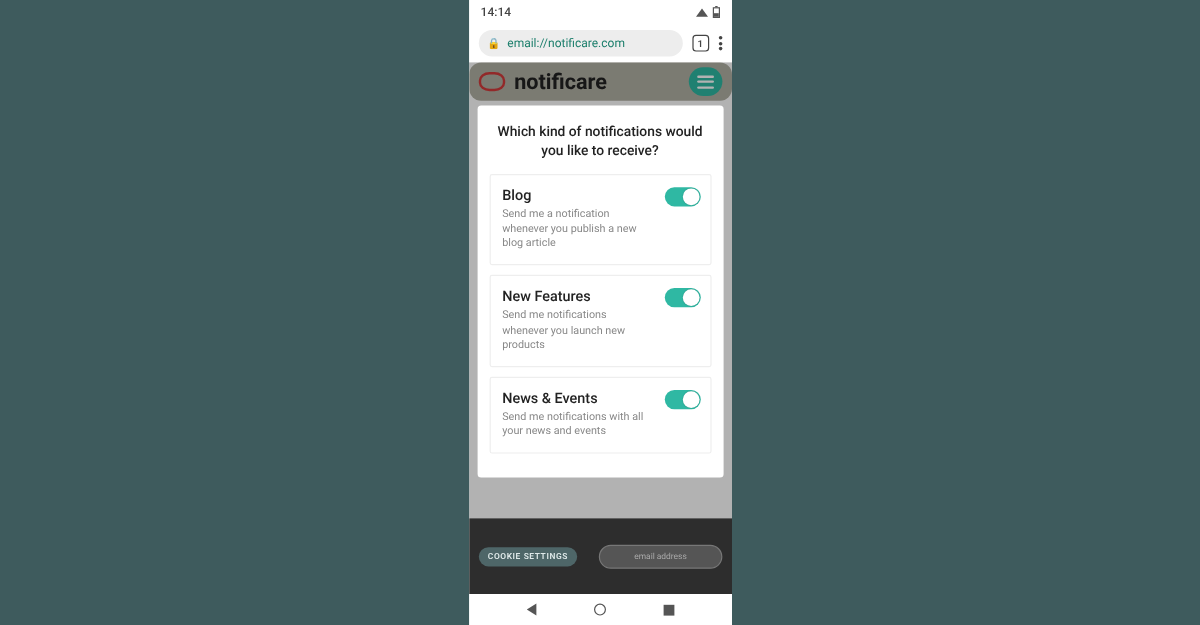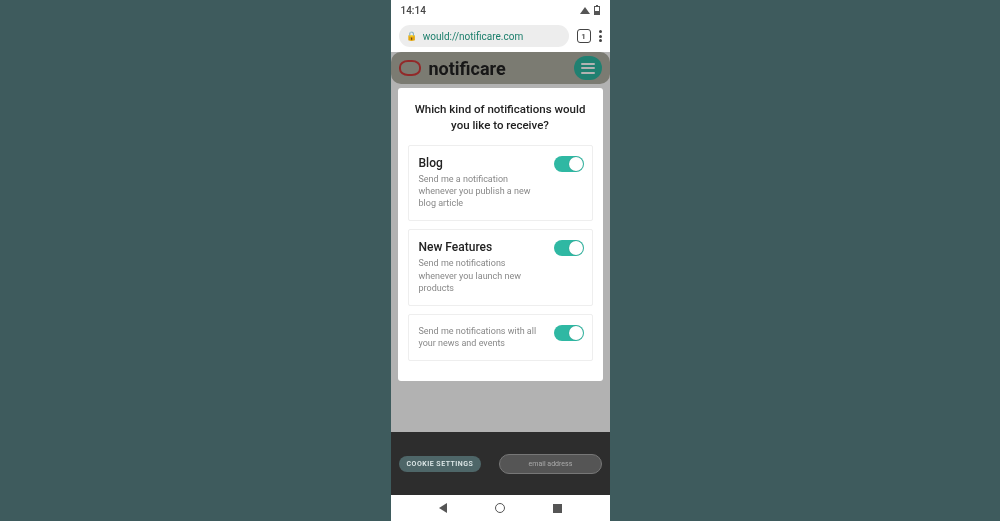--- a/index.html
+++ b/index.html
@@ -203,21 +203,21 @@
   <div class="status-bar">
     <span class="time">14:14</span>
     <span class="spacer"></span>
     <span class="tri"></span>
     <span class="batt"></span>
   </div>
 
   <div class="url-bar">
     <div class="url-pill">
       <span class="lock-icon">🔒</span>
-      <span>would://notificare.com</span>
+      <span>email://notificare.com</span>
     </div>
     <div class="tabcount">1</div>
     <div class="dots">
         <span></span>
         <span></span>
         <span></span>
       </div>
   </div>
 
   <div class="page-header">
@@ -246,20 +246,21 @@
       <div class="toggle"></div>
     </div>
 
     <div class="pref">
       <div class="pref-title">New Features</div>
       <div class="pref-desc">Send me notifications whenever you launch new products</div>
       <div class="toggle"></div>
     </div>
 
     <div class="pref">
+      <div class="pref-title">News &amp; Events</div>
       <div class="pref-desc">Send me notifications with all your news and events</div>
       <div class="toggle"></div>
     </div>
 
   </div>
 
   <div class="nav-bar">
     <div class="nav-back"></div>
     <div class="nav-home"></div>
     <div class="nav-recent"></div>

